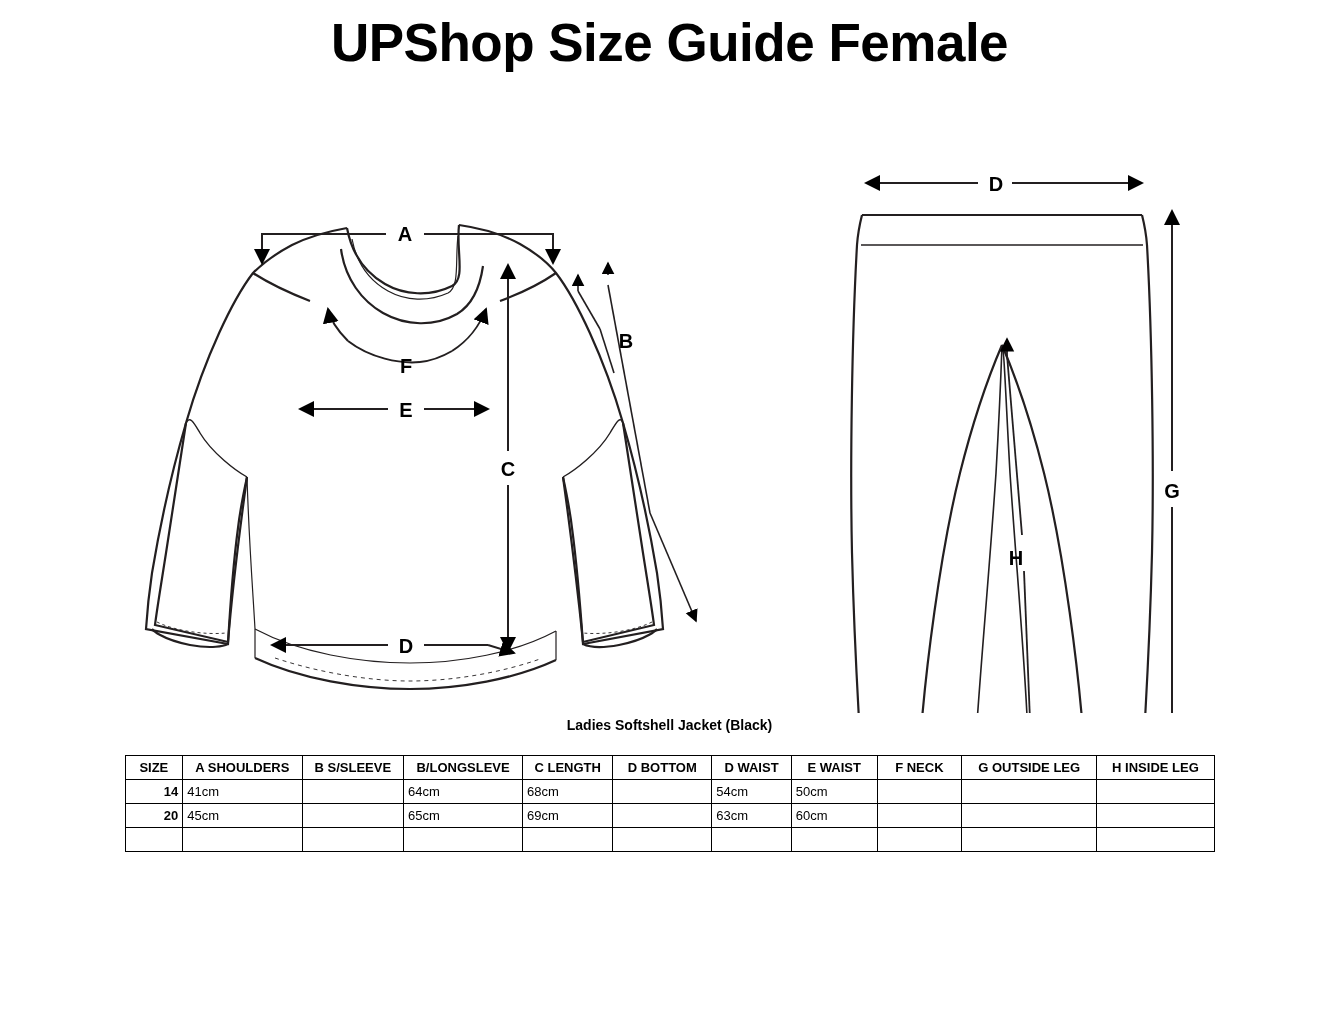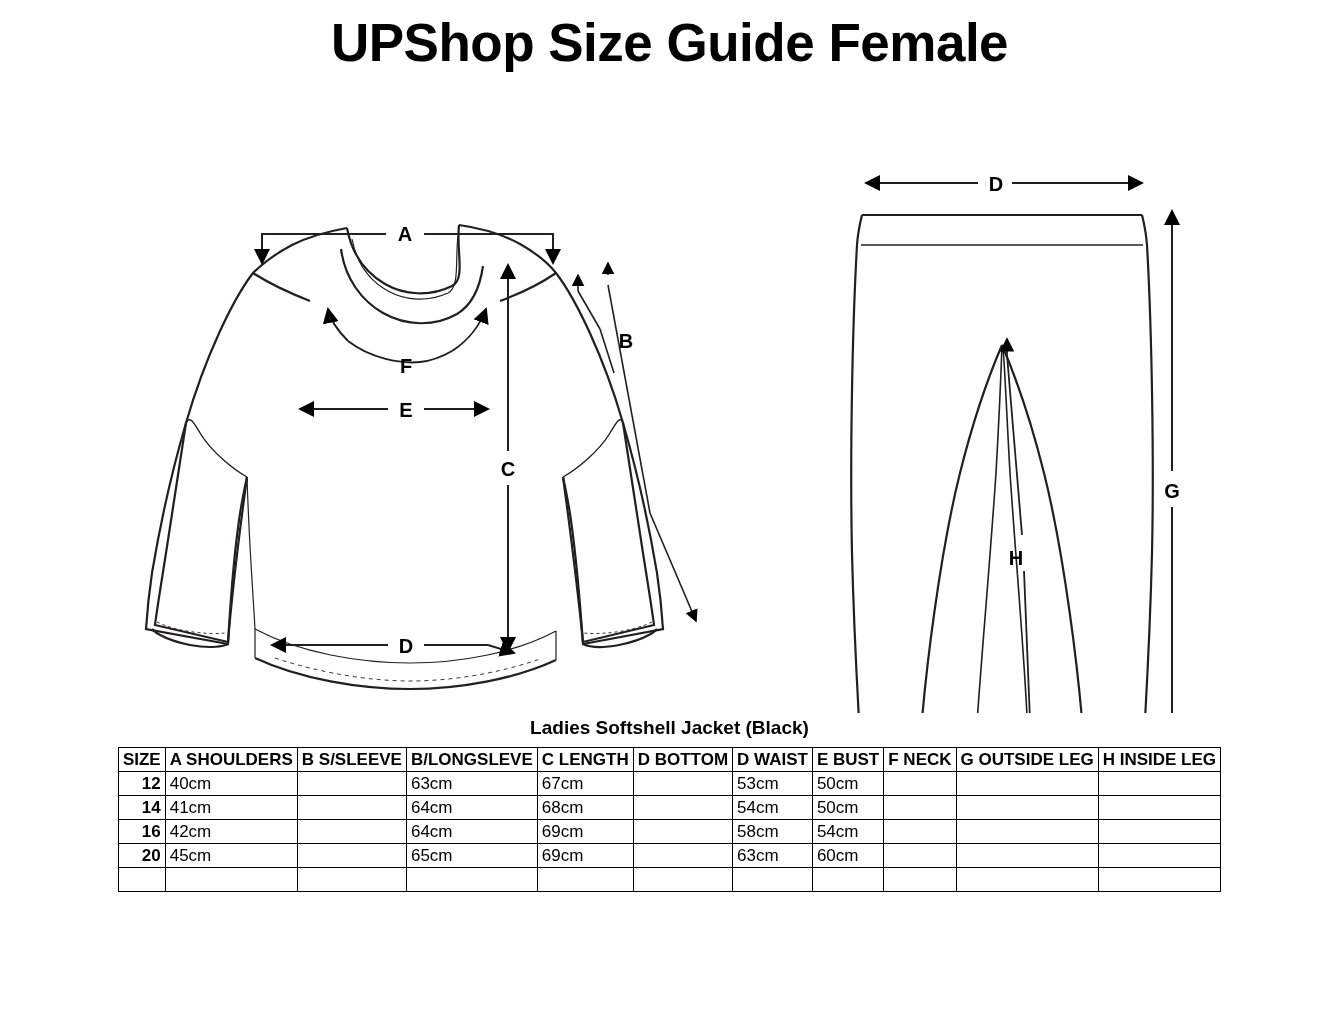--- a/index.html
+++ b/index.html
@@ -26,42 +26,42 @@
   .diagram-area {
     position: relative;
     width: 1339px;
     height: 640px;
   }
   .diagram-area svg {
     display: block;
   }
   .table-title {
     text-align: center;
-    font-size: 19px;
-    font-weight: bold;
-    margin: 4px 0 8px 0;
+    font-size: 14px;
+    font-weight: bold;
+    margin: 4px 0 22px 0;
   }
   table.size-table {
     border-collapse: collapse;
     margin: 0 auto;
     width: 1090px;
-    font-size: 17px;
+    font-size: 13px;
   }
   table.size-table th,
   table.size-table td {
     border: 1px solid #000000;
     height: 23px;
     padding: 0 4px;
     font-weight: normal;
     text-align: left;
     white-space: nowrap;
   }
   table.size-table thead th {
     font-weight: bold;
-    text-align: right;
+    text-align: center;
   }
   table.size-table thead th.size-col,
   table.size-table td.size-col {
     text-align: right;
     font-weight: bold;
     width: 58px;
   }
   table.size-table thead th.size-col {
     text-align: center;
   }
@@ -240,67 +240,41 @@
 <table class="size-table">
   <thead>
     <tr>
       <th class="size-col">SIZE</th>
       <th class="col-a">A SHOULDERS</th>
       <th class="col-bs">B S/SLEEVE</th>
       <th class="col-bl">B/LONGSLEVE</th>
       <th class="col-c">C LENGTH</th>
       <th class="col-dbot">D BOTTOM</th>
       <th class="col-dw">D WAIST</th>
-      <th class="col-e">E BUST</th>
+      <th class="col-e">E WAIST</th>
       <th class="col-f">F NECK</th>
       <th class="col-g">G OUTSIDE LEG</th>
       <th class="col-h">H INSIDE LEG</th>
     </tr>
   </thead>
   <tbody>
     <tr>
-      <td class="size-col">12</td>
-      <td>40cm</td>
-      <td></td>
-      <td>63cm</td>
-      <td>67cm</td>
-      <td></td>
-      <td>53cm</td>
-      <td>50cm</td>
-      <td></td>
-      <td></td>
-      <td></td>
-    </tr>
-    <tr>
       <td class="size-col">14</td>
       <td>41cm</td>
       <td></td>
       <td>64cm</td>
       <td>68cm</td>
       <td></td>
       <td>54cm</td>
       <td>50cm</td>
       <td></td>
       <td></td>
       <td></td>
     </tr>
     <tr>
-      <td class="size-col">16</td>
-      <td>42cm</td>
-      <td></td>
-      <td>64cm</td>
-      <td>69cm</td>
-      <td></td>
-      <td>58cm</td>
-      <td>54cm</td>
-      <td></td>
-      <td></td>
-      <td></td>
-    </tr>
-    <tr>
       <td class="size-col">20</td>
       <td>45cm</td>
       <td></td>
       <td>65cm</td>
       <td>69cm</td>
       <td></td>
       <td>63cm</td>
       <td>60cm</td>
       <td></td>
       <td></td>

